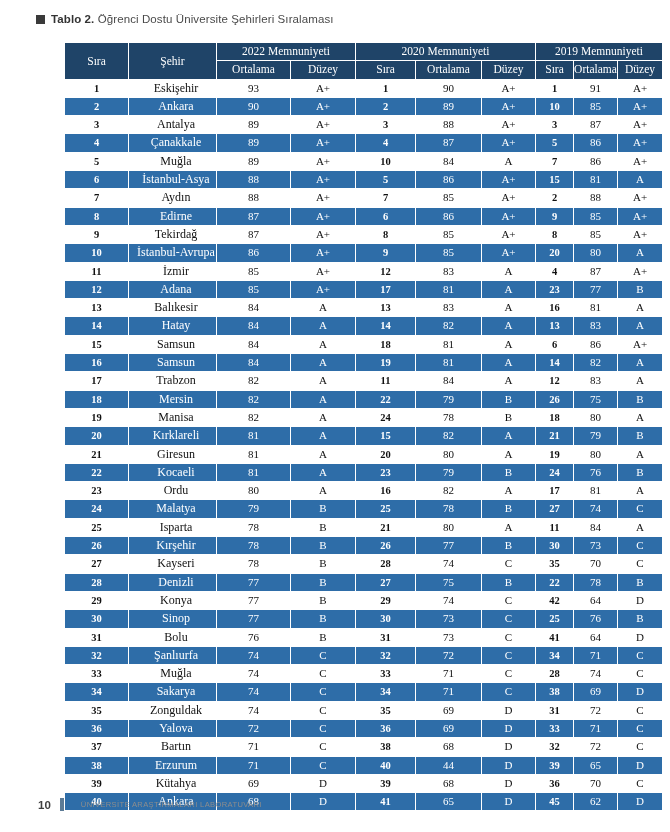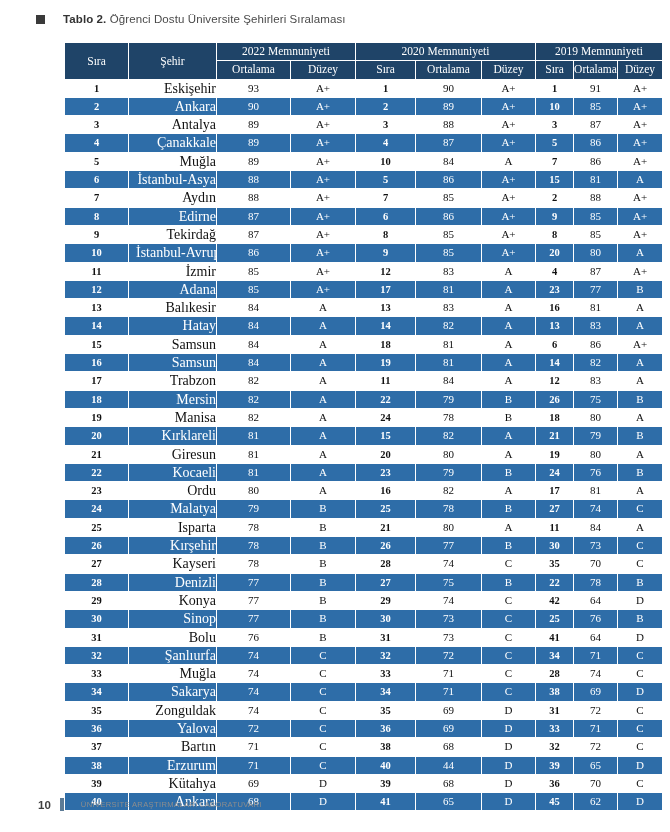--- a/index.html
+++ b/index.html
@@ -16,21 +16,21 @@
     overflow: hidden;
   }
 
   
   .title-row {
     position: absolute;
     left: 36px;
     top: 13px;
     display: flex;
     align-items: center;
-    gap: 18px;
+    gap: 6px;
     white-space: nowrap;
   }
   .title-bullet {
     width: 9px;
     height: 9px;
     background: #3a3a3a;
     display: inline-block;
     flex: 0 0 auto;
     position: relative;
     top: 0px;
@@ -99,23 +99,23 @@
   }
   tbody tr.even td {
     background: #2e6da8;
     color: #ffffff;
   }
   tbody td.rank-col {
     font-weight: bold;
     font-size: 10.5px;
   }
   tbody td.city-col {
-    text-align: right;
+    text-align: center;
     padding-left: 7px;
-    font-size: 14px;
+    font-size: 12px;
   }
   tbody td.num {
     font-size: 11px;
   }
   tbody td.lvl {
     font-size: 11px;
   }
   tbody td.srank {
     font-weight: bold;
     font-size: 10.5px;

